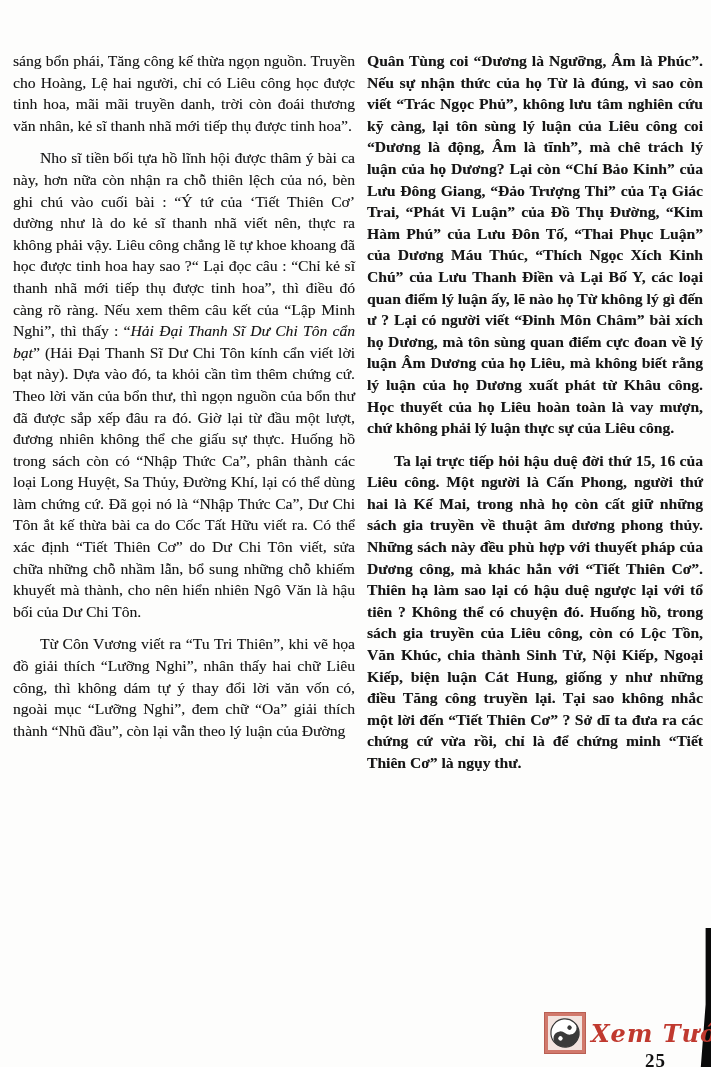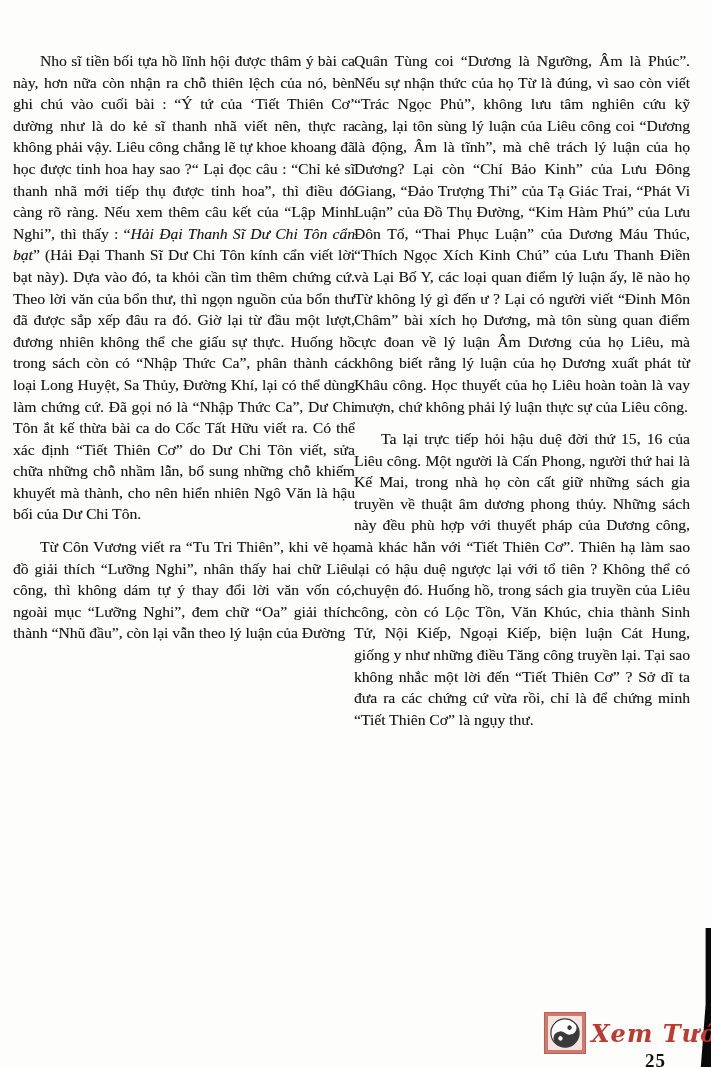--- a/index.html
+++ b/index.html
@@ -13,21 +13,21 @@
   }
   .page { position: absolute; inset: 0; }
   .column {
     position: absolute;
     top: 50px;
     text-align: justify;
     font-size: 15.6px;
     line-height: 21.6px;
   }
   .column-left  { left: 13px;  width: 342px; }
-  .column-right { left: 354px; width: 336px; }
+  .column-right { left: 367px; width: 336px; font-weight: bold; }
   .column p { margin: 0 0 11px 0; }
   .column p.indent { text-indent: 27px; }
   .column .it { font-style: italic; }
   
   .column p { text-shadow: 0.2px 0 0 rgba(0,0,0,0.35); }
 
   
   .scan-edge {
     position: absolute;
     right: 0;
@@ -85,20 +85,21 @@
     color: #111;
     letter-spacing: 1px;
   }
 </style>
 </head>
 <body>
 
 <div class="page">
 
   <div class="column column-left">
+      <p><span>sáng bổn phái, Tăng công kế thừa ngọn nguồn. Truyền cho Hoàng, Lệ hai người, chỉ có Liêu công học được tinh hoa, mãi mãi truyền danh, trời còn đoái thương văn nhân, kẻ sĩ thanh nhã mới tiếp thụ được tinh hoa”.</span></p>
       <p class="indent"><span>Nho sĩ tiền bối tựa hồ lĩnh hội được thâm ý bài ca này, hơn nữa còn nhận ra chỗ thiên lệch của nó, bèn ghi chú vào cuối bài : “Ý tứ của ‘Tiết Thiên Cơ’ dường như là do kẻ sĩ thanh nhã viết nên, thực ra không phải vậy. Liêu công chẳng lẽ tự khoe khoang đã học được tinh hoa hay sao ?“ Lại đọc câu : “Chỉ kẻ sĩ thanh nhã mới tiếp thụ được tinh hoa”, thì điều đó càng rõ ràng. Nếu xem thêm câu kết của “Lập Minh Nghi”, thì thấy : “</span><span class="it">Hải Đại Thanh Sĩ Dư Chi Tôn cẩn bạt</span><span>” (Hải Đại Thanh Sĩ Dư Chi Tôn kính cẩn viết lời bạt này). Dựa vào đó, ta khỏi cần tìm thêm chứng cứ. Theo lời văn của bổn thư, thì ngọn nguồn của bổn thư đã được sắp xếp đâu ra đó. Giờ lại từ đầu một lượt, đương nhiên không thể che giấu sự thực. Huống hồ trong sách còn có “Nhập Thức Ca”, phân thành các loại Long Huyệt, Sa Thủy, Đường Khí, lại có thể dùng làm chứng cứ. Đã gọi nó là “Nhập Thức Ca”, Dư Chi Tôn ắt kế thừa bài ca do Cốc Tất Hữu viết ra. Có thể xác định “Tiết Thiên Cơ” do Dư Chi Tôn viết, sửa chữa những chỗ nhầm lẫn, bổ sung những chỗ khiếm khuyết mà thành, cho nên hiển nhiên Ngô Văn là hậu bối của Dư Chi Tôn.</span></p>
       <p class="indent"><span>Từ Côn Vương viết ra “Tu Tri Thiên”, khi vẽ họa đồ giải thích “Lưỡng Nghi”, nhân thấy hai chữ Liêu công, thì không dám tự ý thay đổi lời văn vốn có, ngoài mục “Lưỡng Nghi”, đem chữ “Oa” giải thích thành “Nhũ đầu”, còn lại vẫn theo lý luận của Đường</span></p>
     </div>
   <div class="column column-right">
       <p><span>Quân Tùng coi “Dương là Ngưỡng, Âm là Phúc”. Nếu sự nhận thức của họ Từ là đúng, vì sao còn viết “Trác Ngọc Phủ”, không lưu tâm nghiên cứu kỹ càng, lại tôn sùng lý luận của Liêu công coi “Dương là động, Âm là tĩnh”, mà chê trách lý luận của họ Dương? Lại còn “Chí Bảo Kinh” của Lưu Đông Giang, “Đảo Trượng Thi” của Tạ Giác Trai, “Phát Vi Luận” của Đồ Thụ Đường, “Kim Hàm Phú” của Lưu Đôn Tố, “Thai Phục Luận” của Dương Máu Thúc, “Thích Ngọc Xích Kinh Chú” của Lưu Thanh Điền và Lại Bố Y, các loại quan điểm lý luận ấy, lẽ nào họ Từ không lý gì đến ư ? Lại có người viết “Đinh Môn Châm” bài xích họ Dương, mà tôn sùng quan điểm cực đoan về lý luận Âm Dương của họ Liêu, mà không biết rằng lý luận của họ Dương xuất phát từ Khâu công. Học thuyết của họ Liêu hoàn toàn là vay mượn, chứ không phải lý luận thực sự của Liêu công.</span></p>
       <p class="indent"><span>Ta lại trực tiếp hỏi hậu duệ đời thứ 15, 16 của Liêu công. Một người là Cấn Phong, người thứ hai là Kế Mai, trong nhà họ còn cất giữ những sách gia truyền về thuật âm dương phong thủy. Những sách này đều phù hợp với thuyết pháp của Dương công, mà khác hẳn với “Tiết Thiên Cơ”. Thiên hạ làm sao lại có hậu duệ ngược lại với tổ tiên ? Không thể có chuyện đó. Huống hồ, trong sách gia truyền của Liêu công, còn có Lộc Tồn, Văn Khúc, chia thành Sinh Tử, Nội Kiếp, Ngoại Kiếp, biện luận Cát Hung, giống y như những điều Tăng công truyền lại. Tại sao không nhắc một lời đến “Tiết Thiên Cơ” ? Sở dĩ ta đưa ra các chứng cứ vừa rồi, chỉ là để chứng minh “Tiết Thiên Cơ” là ngụy thư.</span></p>
     </div>
 
   <div class="scan-edge"></div>
 

